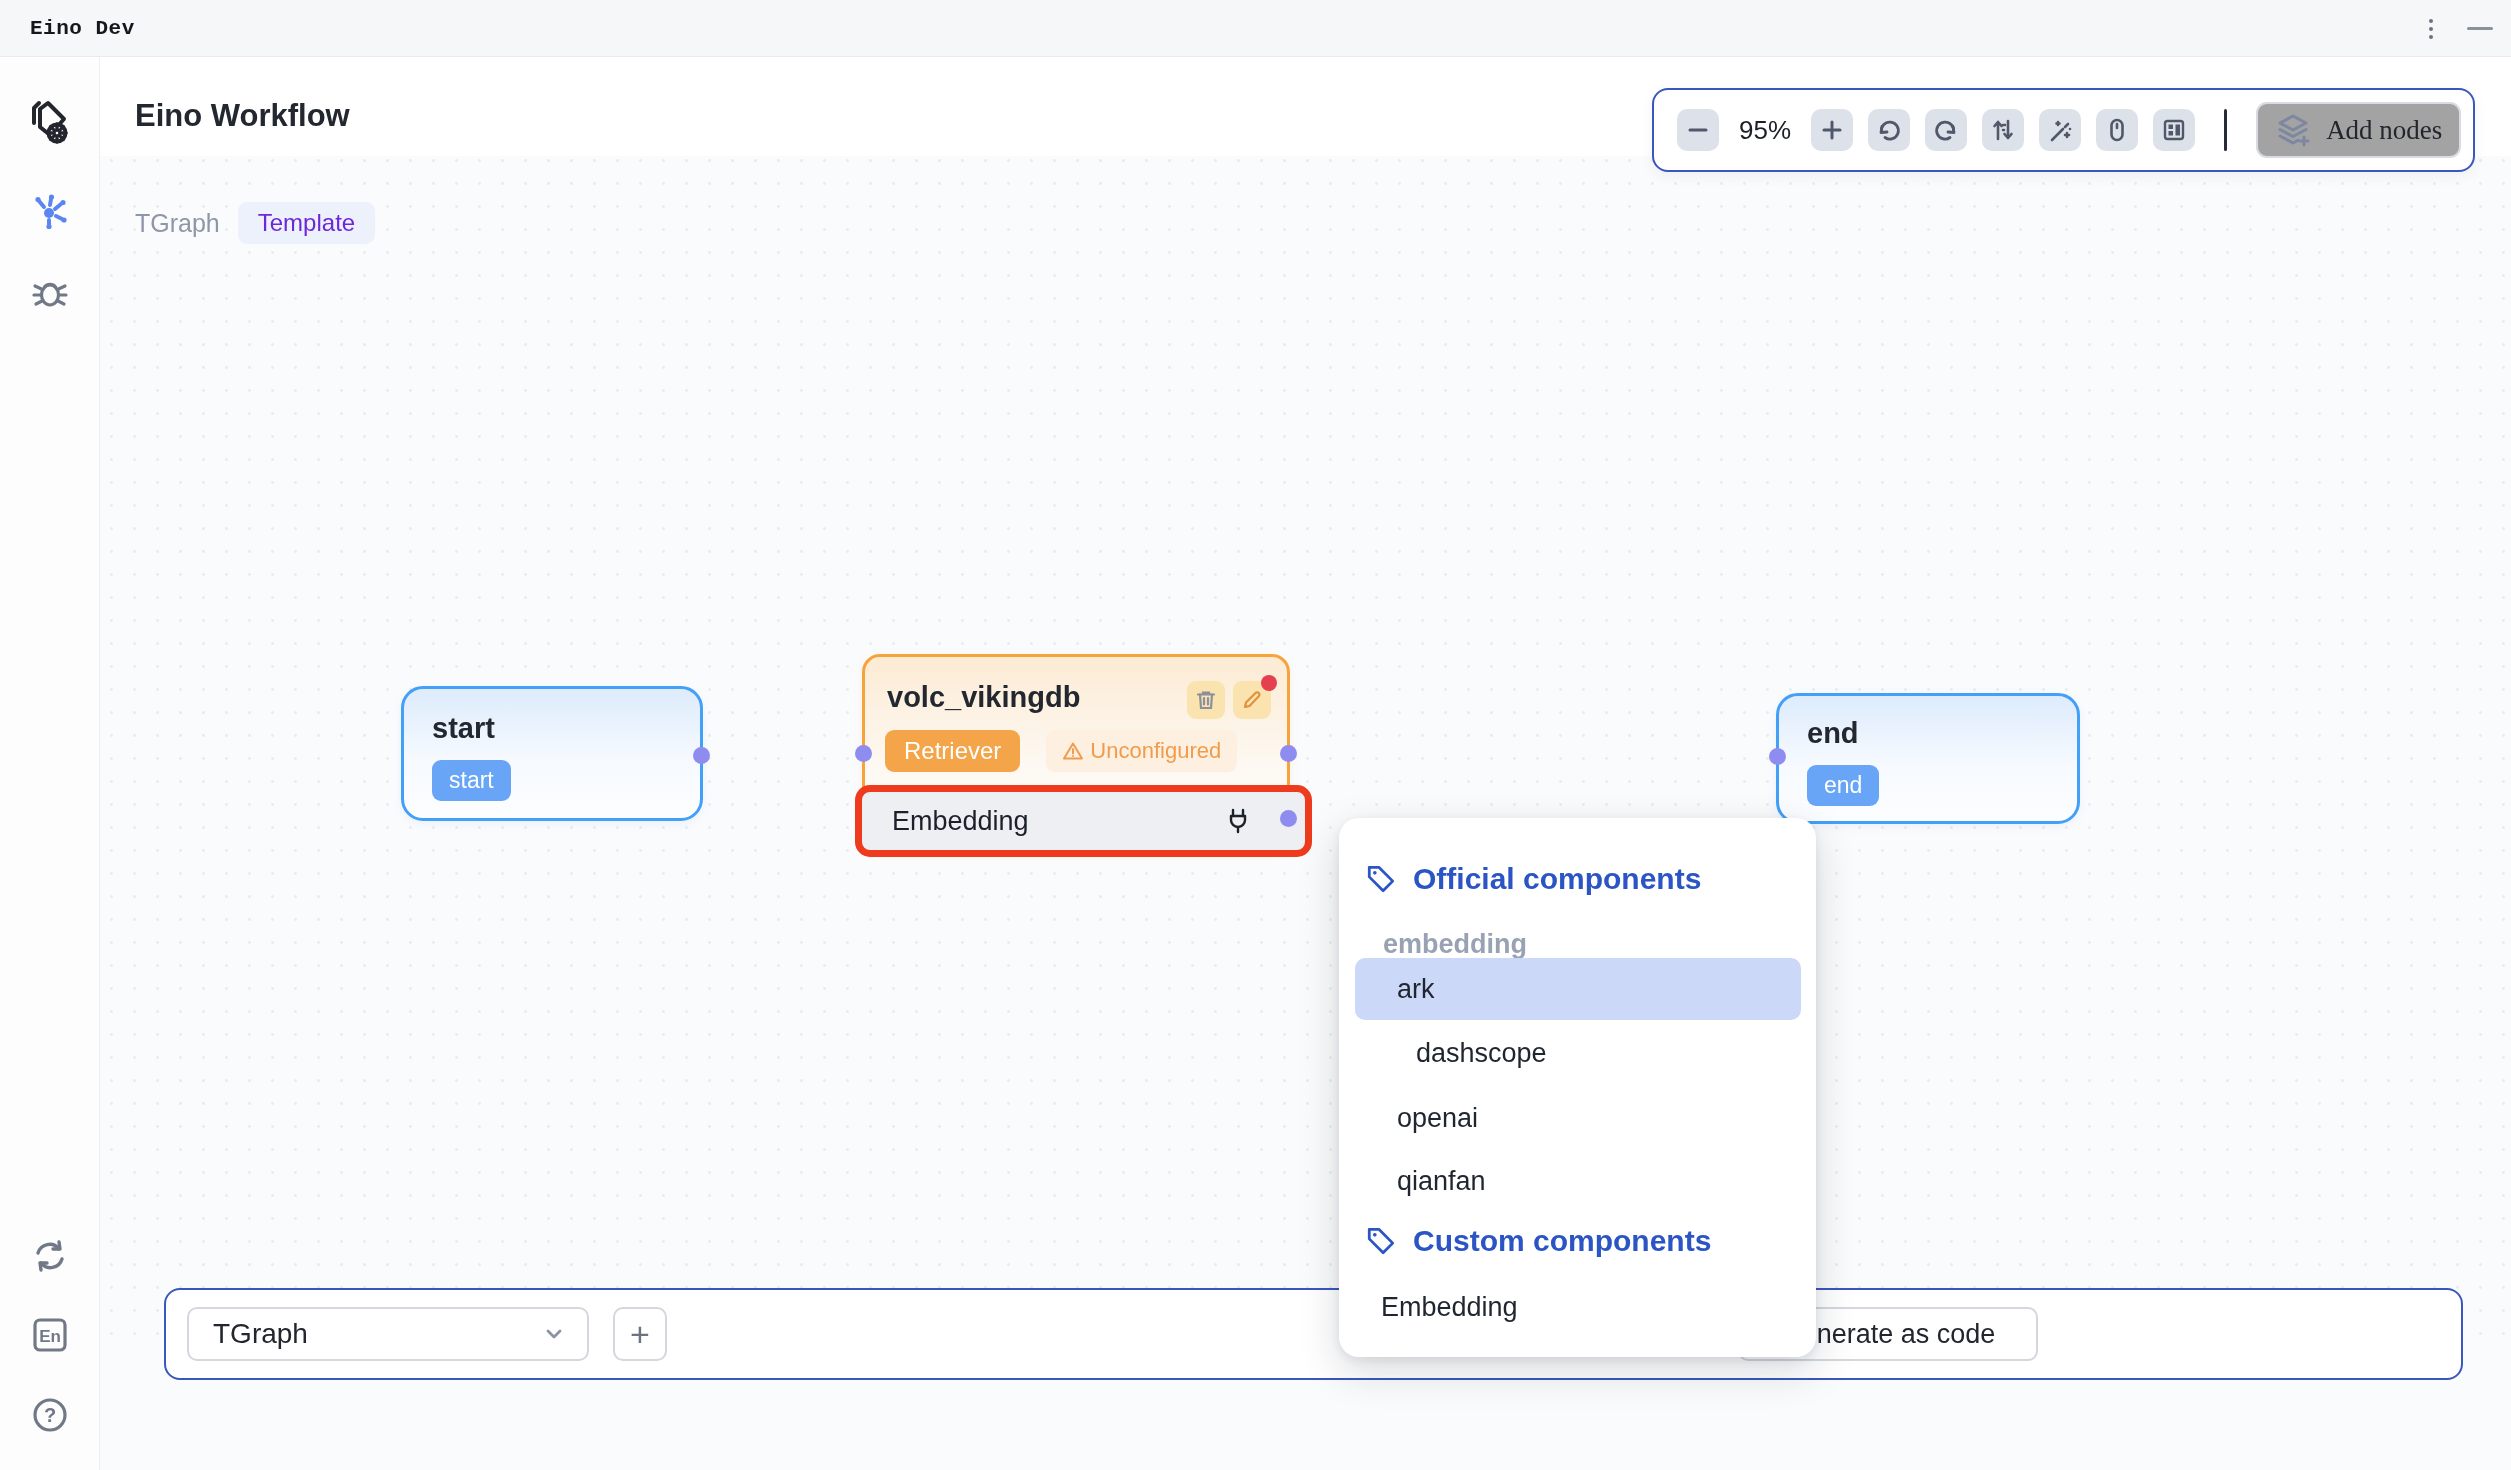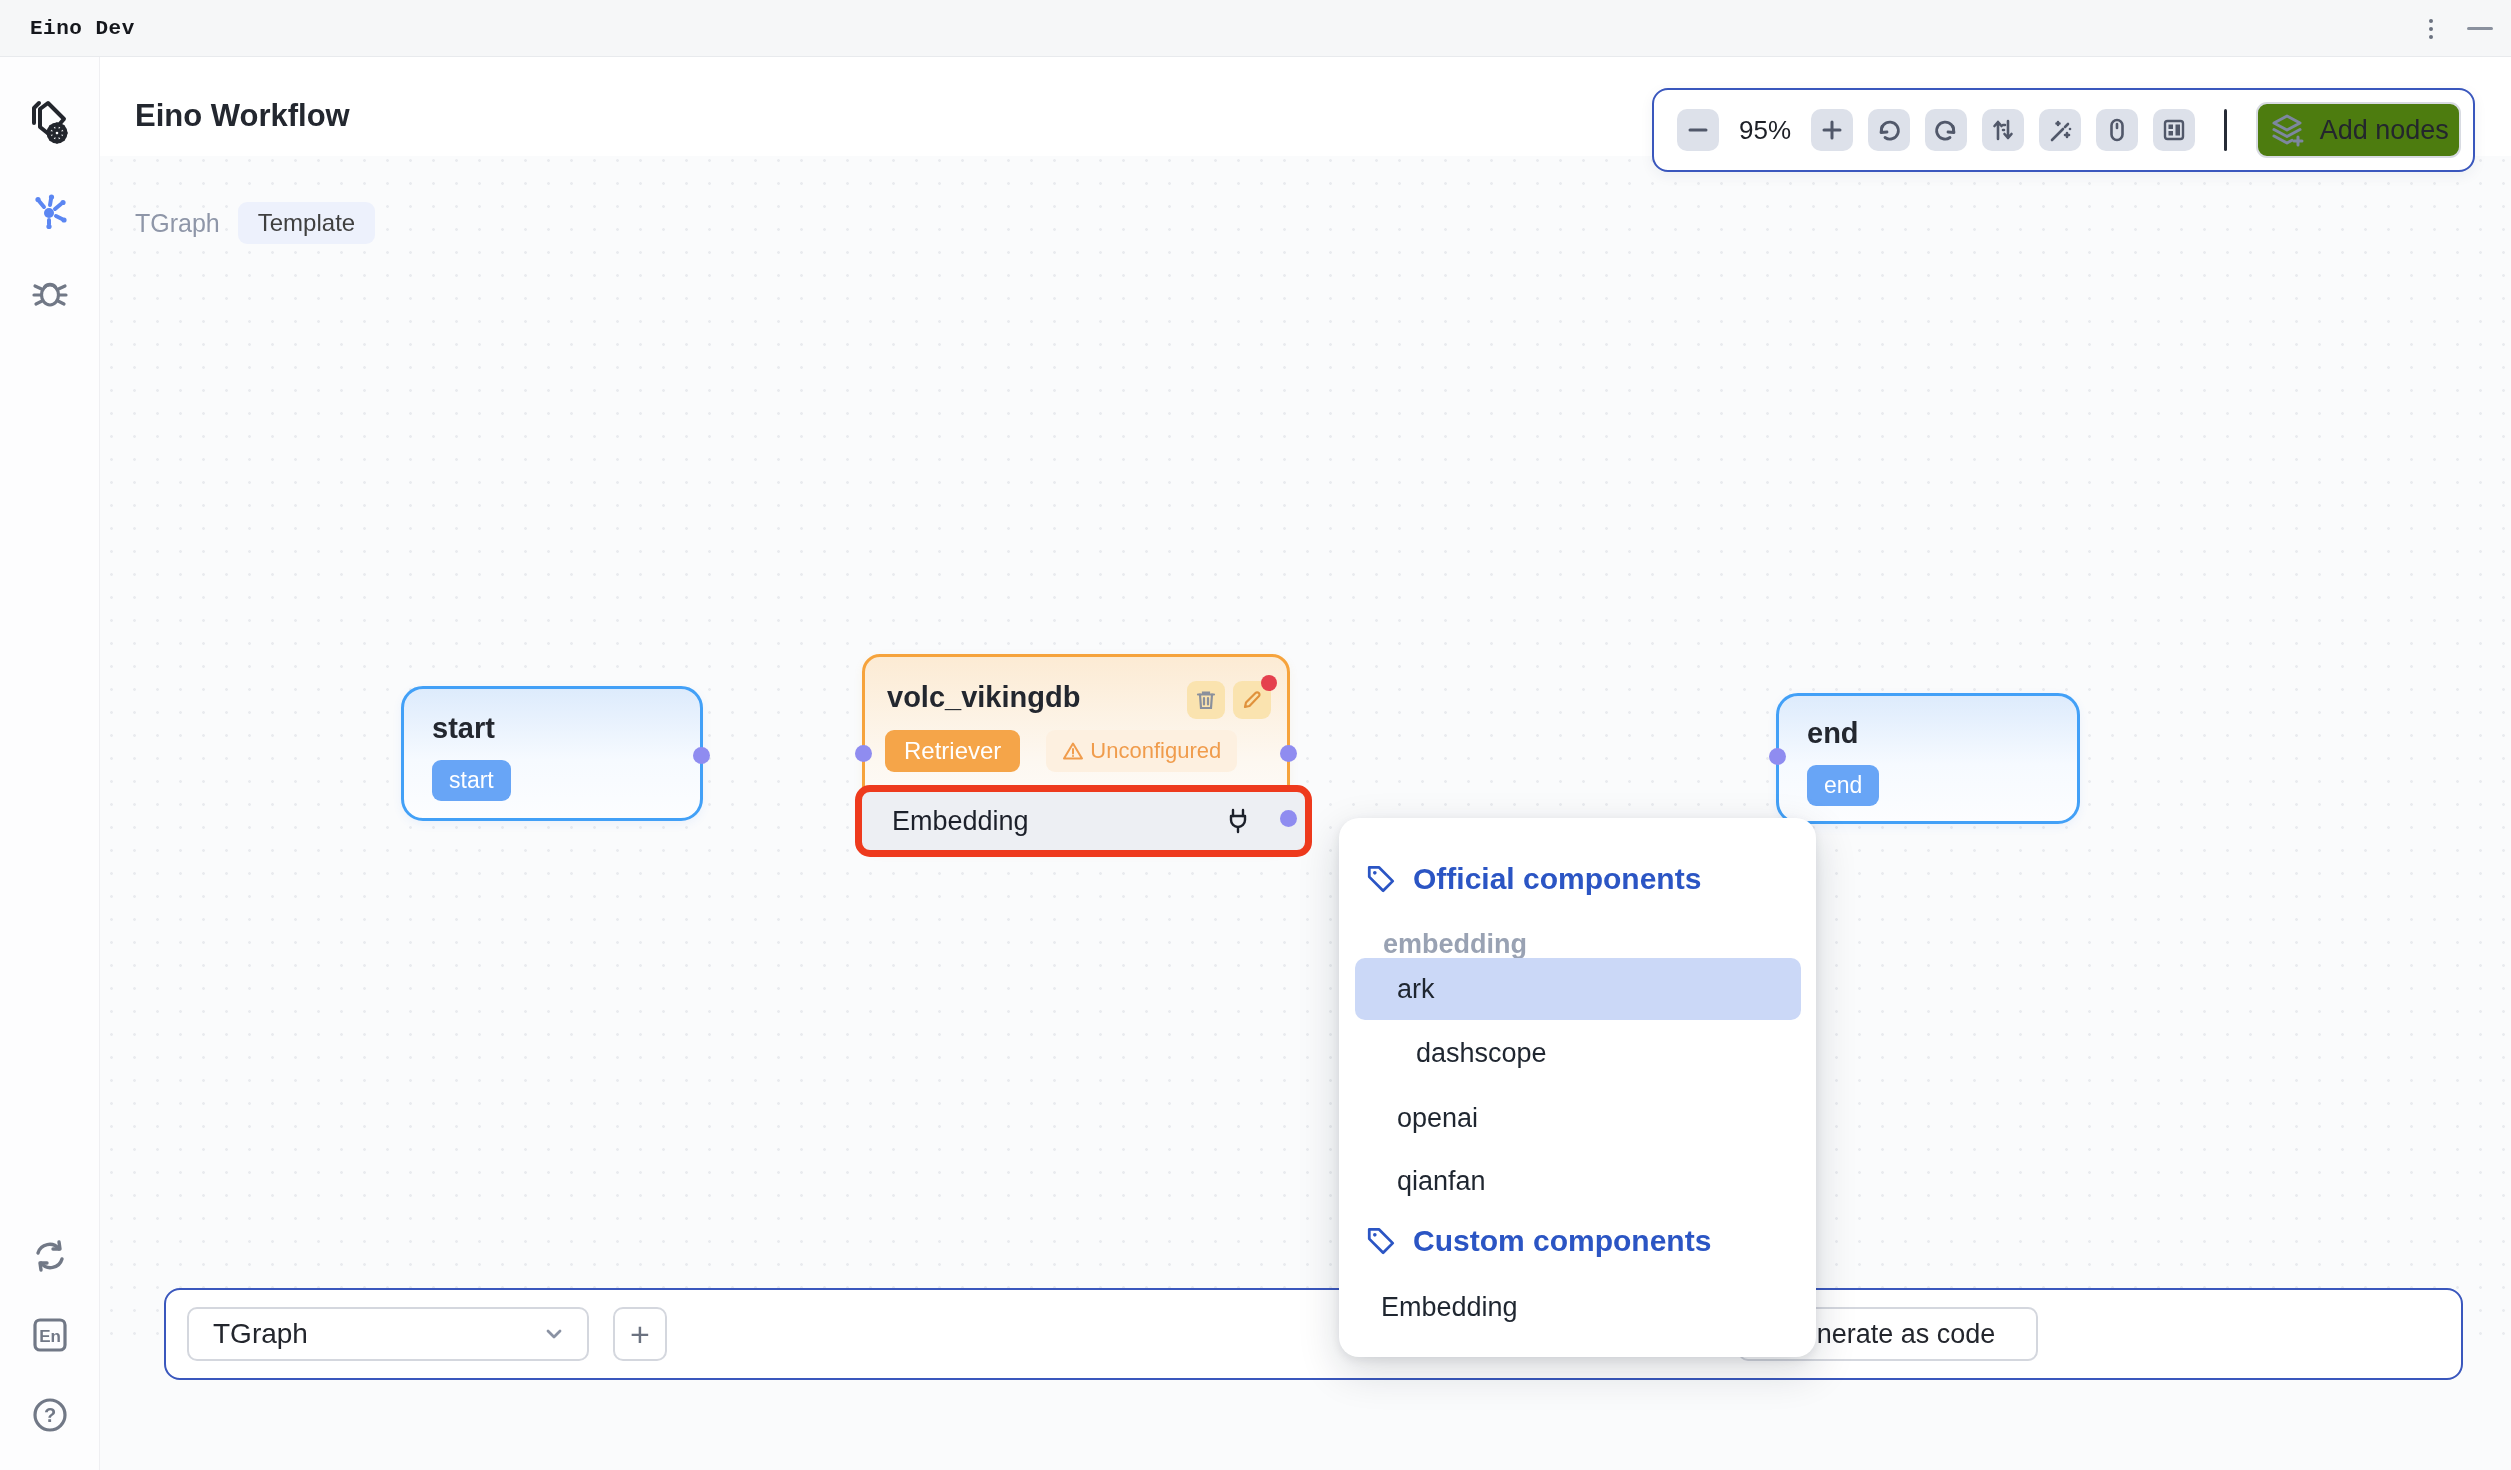--- a/index.html
+++ b/index.html
@@ -47,42 +47,42 @@
     position:absolute; left:100px; top:57px; right:0; height:99px;
     background:#ffffff; z-index:1;
   }
   .page-title{
     position:absolute; left:135px; top:98px; z-index:2;
     font-size:31px; font-weight:700; color:#23272f;
   }
   .breadcrumb{ position:absolute; left:135px; top:202px; z-index:2; display:flex; align-items:center; gap:18px;}
   .crumb-graph{ font-size:25px; color:#8e96a8; }
   .crumb-badge{
-    background:#edf1fc; color:#404040; font-size:24px;
+    background:#edf1fc; color:#6d28d9; font-size:24px;
     padding:7px 20px; border-radius:9px;
   }
 
   
   .toolbar{
     position:absolute; left:1652px; top:88px; width:823px; height:84px;
     background:#fff; border:2.5px solid #3a57bd; border-radius:16px;
     display:flex; align-items:center; z-index:30;
     box-shadow:0 4px 14px rgba(35,50,90,.06);
     padding:0 12px 0 23px; gap:15px;
   }
   .tool-btn{
     width:42px; height:42px; border-radius:10px; background:#dde1ea;
     display:flex; align-items:center; justify-content:center; cursor:pointer; flex:0 0 auto;
   }
   .zoom-level{ width:62px; text-align:center; font-size:26px; color:#1c1f26; flex:0 0 auto;}
   .tool-divider{ width:2.5px; height:42px; background:#262b36; border-radius:2px; margin:0 14px; flex:0 0 auto;}
   .add-nodes-btn{
-    height:56px; flex:1; border:2px solid #d8dbe2; border-radius:11px; background:#4d7c0f;
+    height:56px; flex:1; border:2px solid #d8dbe2; border-radius:11px; background:#a3a3a3;
     display:flex; align-items:center; justify-content:center; gap:14px;
-    font-size:27px; color:#23262d; cursor:pointer;
+    font-size:27px; color:#23262d; cursor:pointer;font-family:Liberation Serif, serif;
   }
 
   
   .node{ position:absolute; border-radius:22px; z-index:5; }
   .node-blue{
     border:3.5px solid #42a0f7;
     background:linear-gradient(180deg,#ddebfc 0%, #f6faff 55%, #fcfdff 100%);
     box-shadow:0 3px 10px rgba(66,133,244,.08);
   }
   .node-orange{

